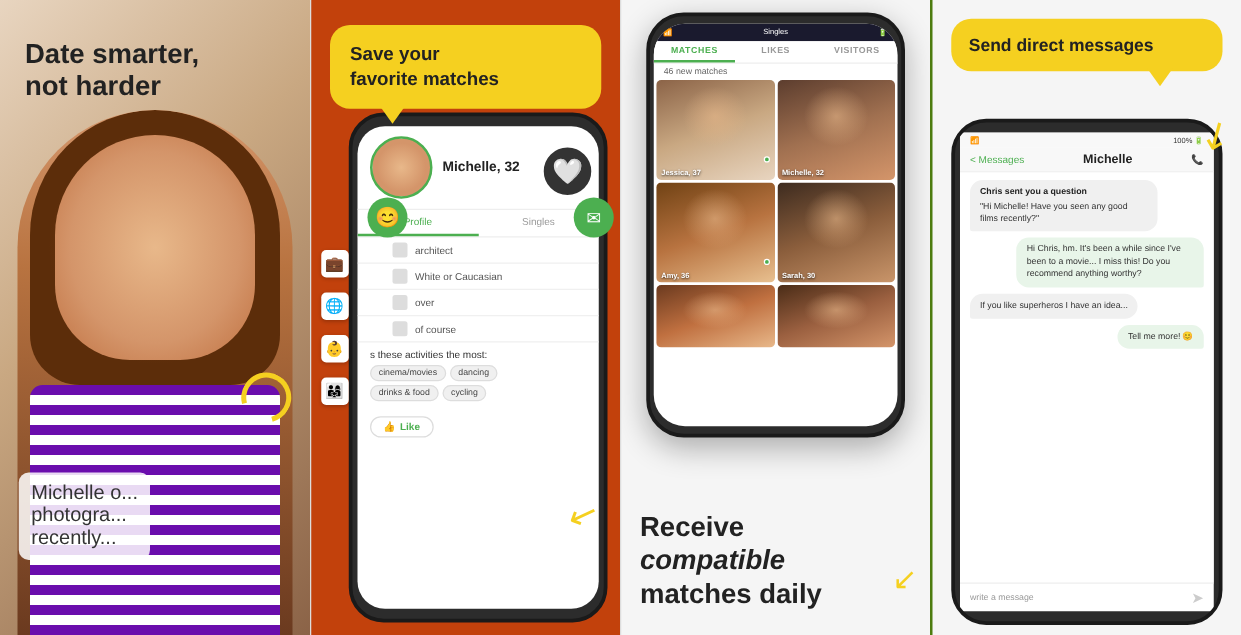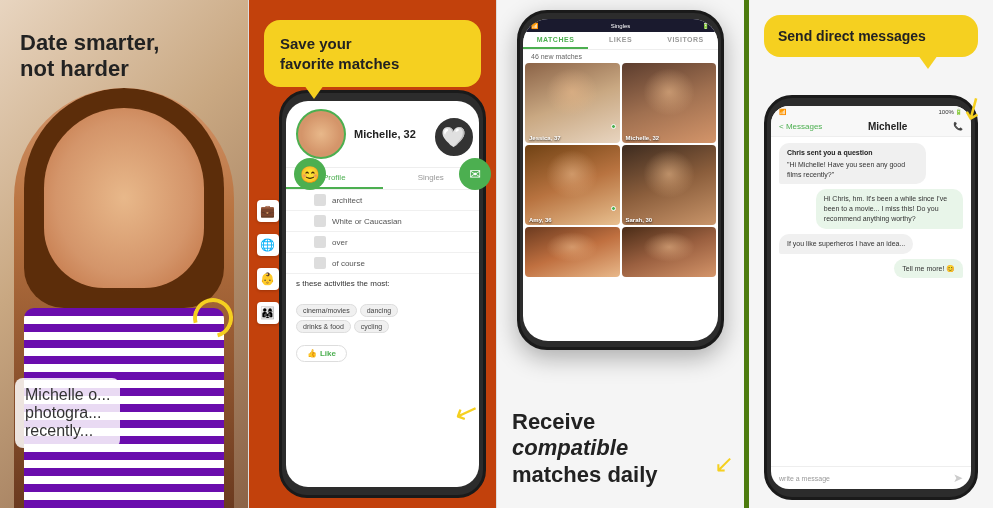--- a/index.html
+++ b/index.html
@@ -206,21 +206,21 @@
       background: #ddd;
       border-radius: 2px;
       flex-shrink: 0;
     }
     .panel-2 .activities-section {
       padding: 5px 10px;
     }
     .panel-2 .activities-title {
       font-size: 8px;
       color: #333;
-      margin-bottom: 16px;
+      margin-bottom: 4px;
     }
     .panel-2 .tag-row {
       display: flex;
       flex-wrap: wrap;
       gap: 3px;
       margin-bottom: 3px;
     }
     .panel-2 .tag {
       background: #f0f0f0;
       border-radius: 10px;
@@ -436,21 +436,21 @@
       right: 25px;
       font-size: 36px;
       color: #f5d020;
       z-index: 5;
     }
 
     
     .panel-4 {
       width: 249px;
       background: #f5f5f5;
-      border-left: 5px solid #4d7c0f;
+      border-left: 2px solid #4d7c0f;
     }
     .panel-4 .speech-bubble {
       position: absolute;
       top: 15px;
       left: 15px;
       right: 15px;
       background: #f5d020;
       border-radius: 16px;
       padding: 12px 14px;
       z-index: 10;
@@ -480,21 +480,21 @@
       overflow: hidden;
       z-index: 5;
     }
     .panel-4 .phone-screen {
       position: absolute;
       top: 8px;
       left: 4px;
       right: 4px;
       bottom: 8px;
       background: #fff;
-      border-radius: 18px;
+      border-radius: 2px;
       overflow: hidden;
     }
     .panel-4 .msg-status-bar {
       background: #f8f8f8;
       padding: 4px 8px;
       display: flex;
       justify-content: space-between;
       align-items: center;
       border-bottom: 1px solid #eee;
     }

